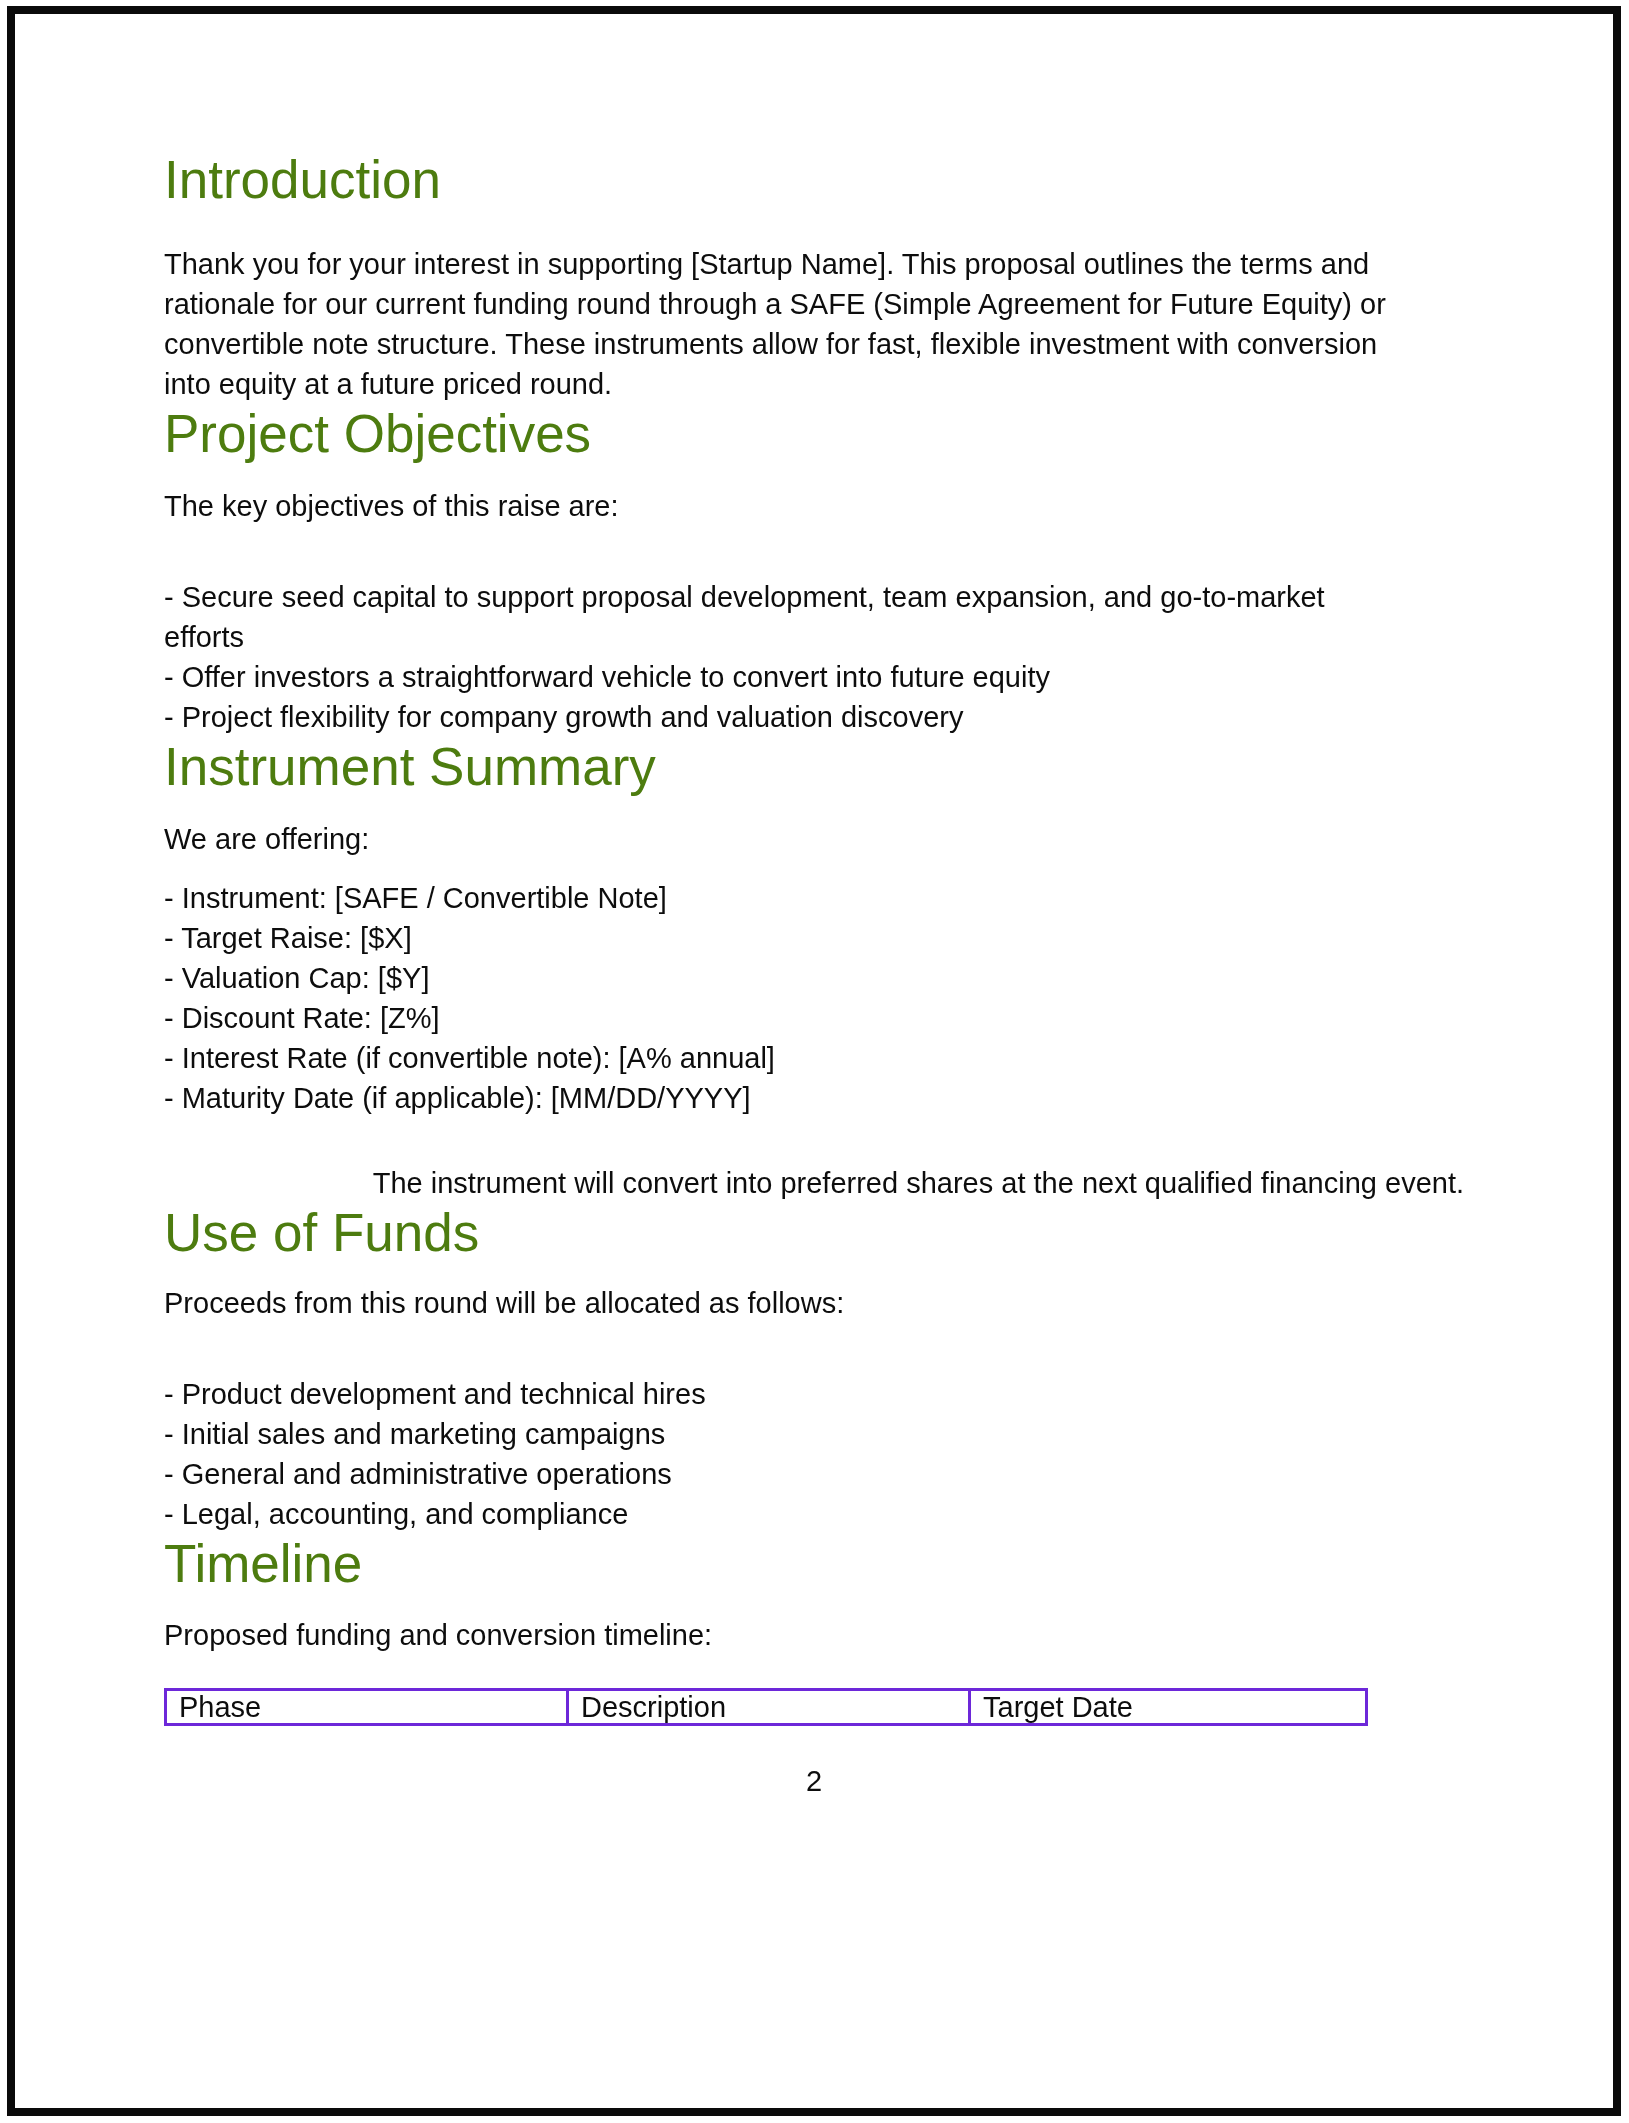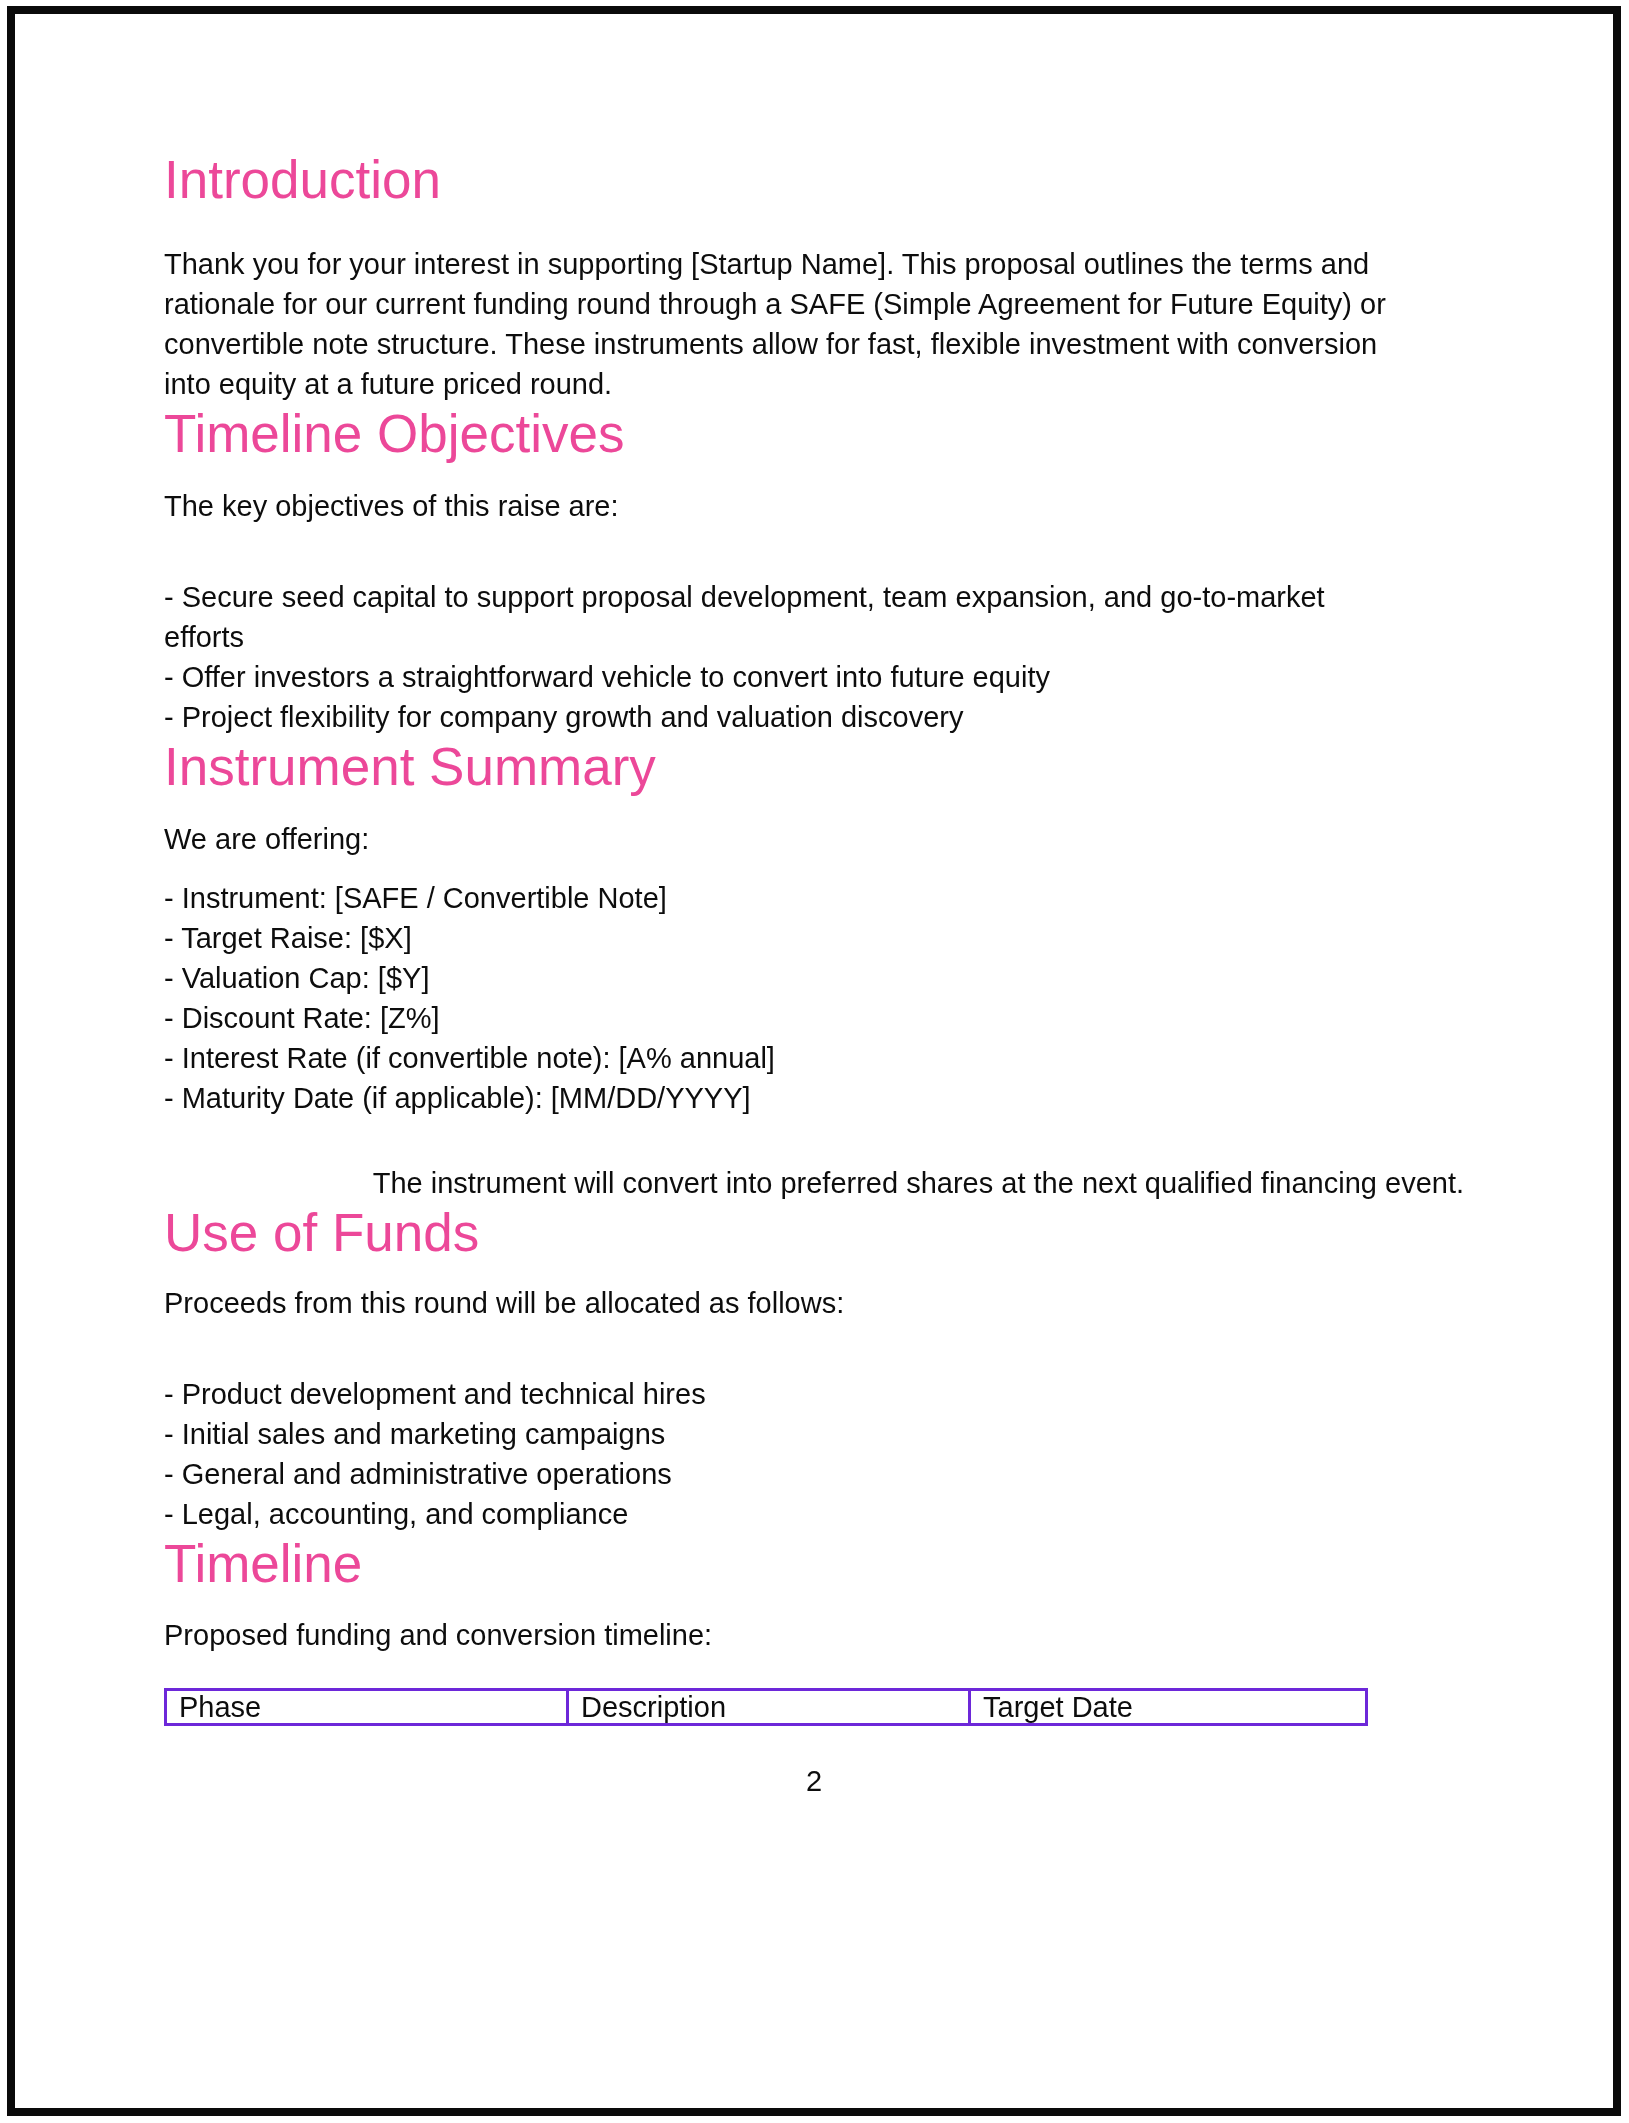--- a/index.html
+++ b/index.html
@@ -27,21 +27,21 @@
     top: 0;
     left: 164px;
     width: 1300px;
     padding-top: 150px;
   }
   h1.doc-h1 {
     margin: 0;
     font-size: 53px;
     font-weight: 400;
     line-height: 60px;
-    color: #ec4899;
+    color: #4d7c0f;
     white-space: nowrap;
   }
   .body-line {
     font-size: 29px;
     line-height: 40px;
     white-space: nowrap;
   }
   
   .m-intro-para     { margin-top: 34px; }
   .m-h1-objectives  { margin-top: 53px; }
@@ -89,21 +89,21 @@
   <div class="content">
 
     <h1 class="doc-h1">Introduction</h1>
     <div>
       <div class="body-line m-intro-para">Thank you for your interest in supporting [Startup Name]. This proposal outlines the terms and</div>
       <div class="body-line">rationale for our current funding round through a SAFE (Simple Agreement for Future Equity) or</div>
       <div class="body-line">convertible note structure. These instruments allow for fast, flexible investment with conversion</div>
       <div class="body-line">into equity at a future priced round.</div>
     </div>
 
-    <h1 class="doc-h1 m-h1-objectives">Timeline Objectives</h1>
+    <h1 class="doc-h1 m-h1-objectives">Project Objectives</h1>
     <div class="body-line m-obj-intro">The key objectives of this raise are:</div>
     <div>
       <div class="body-line m-obj-lines">- Secure seed capital to support proposal development, team expansion, and go-to-market</div>
       <div class="body-line">efforts</div>
       <div class="body-line">- Offer investors a straightforward vehicle to convert into future equity</div>
       <div class="body-line">- Project flexibility for company growth and valuation discovery</div>
     </div>
 
     <h1 class="doc-h1 m-h1-instrument">Instrument Summary</h1>
     <div class="body-line m-inst-intro">We are offering:</div>

